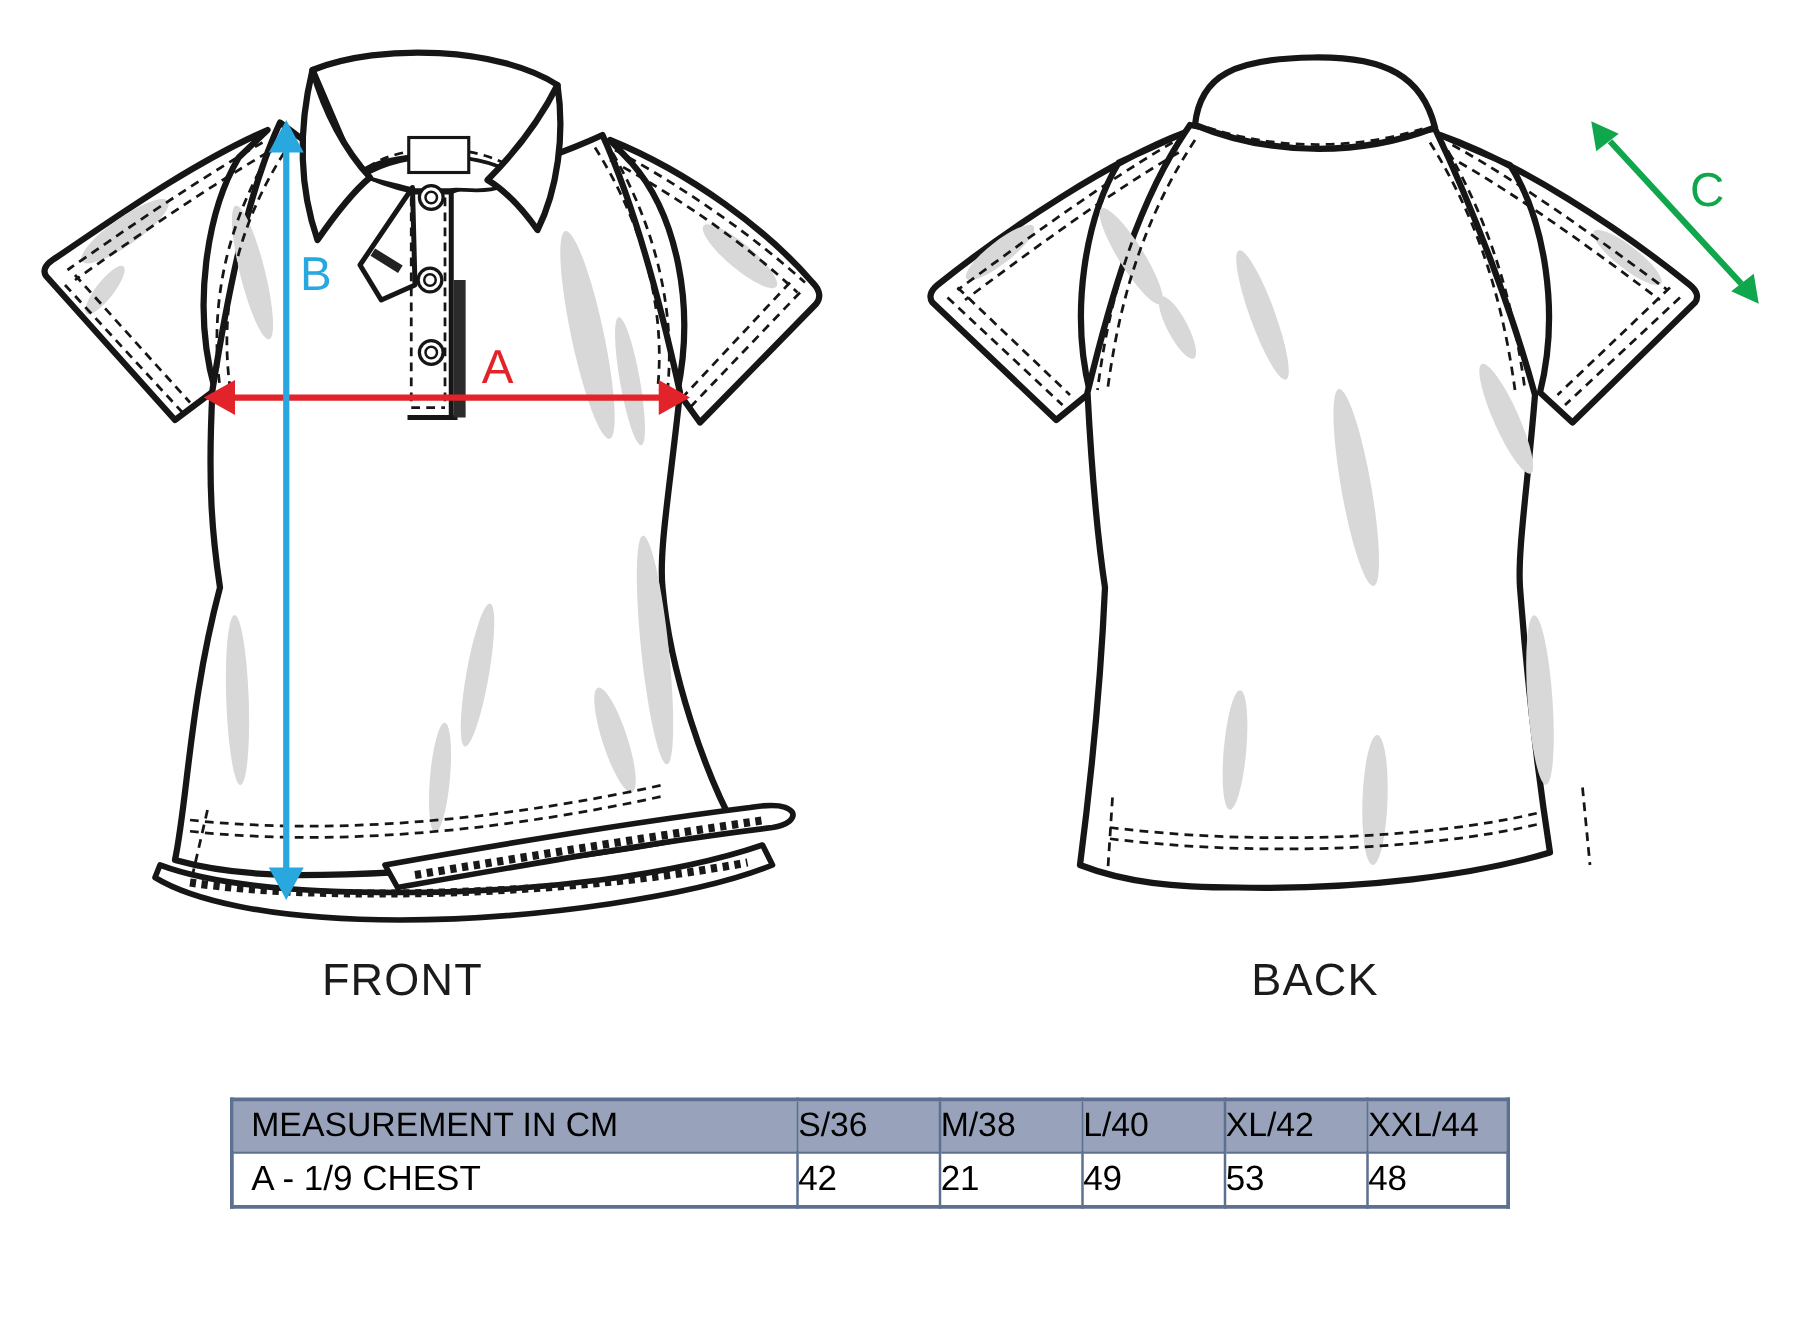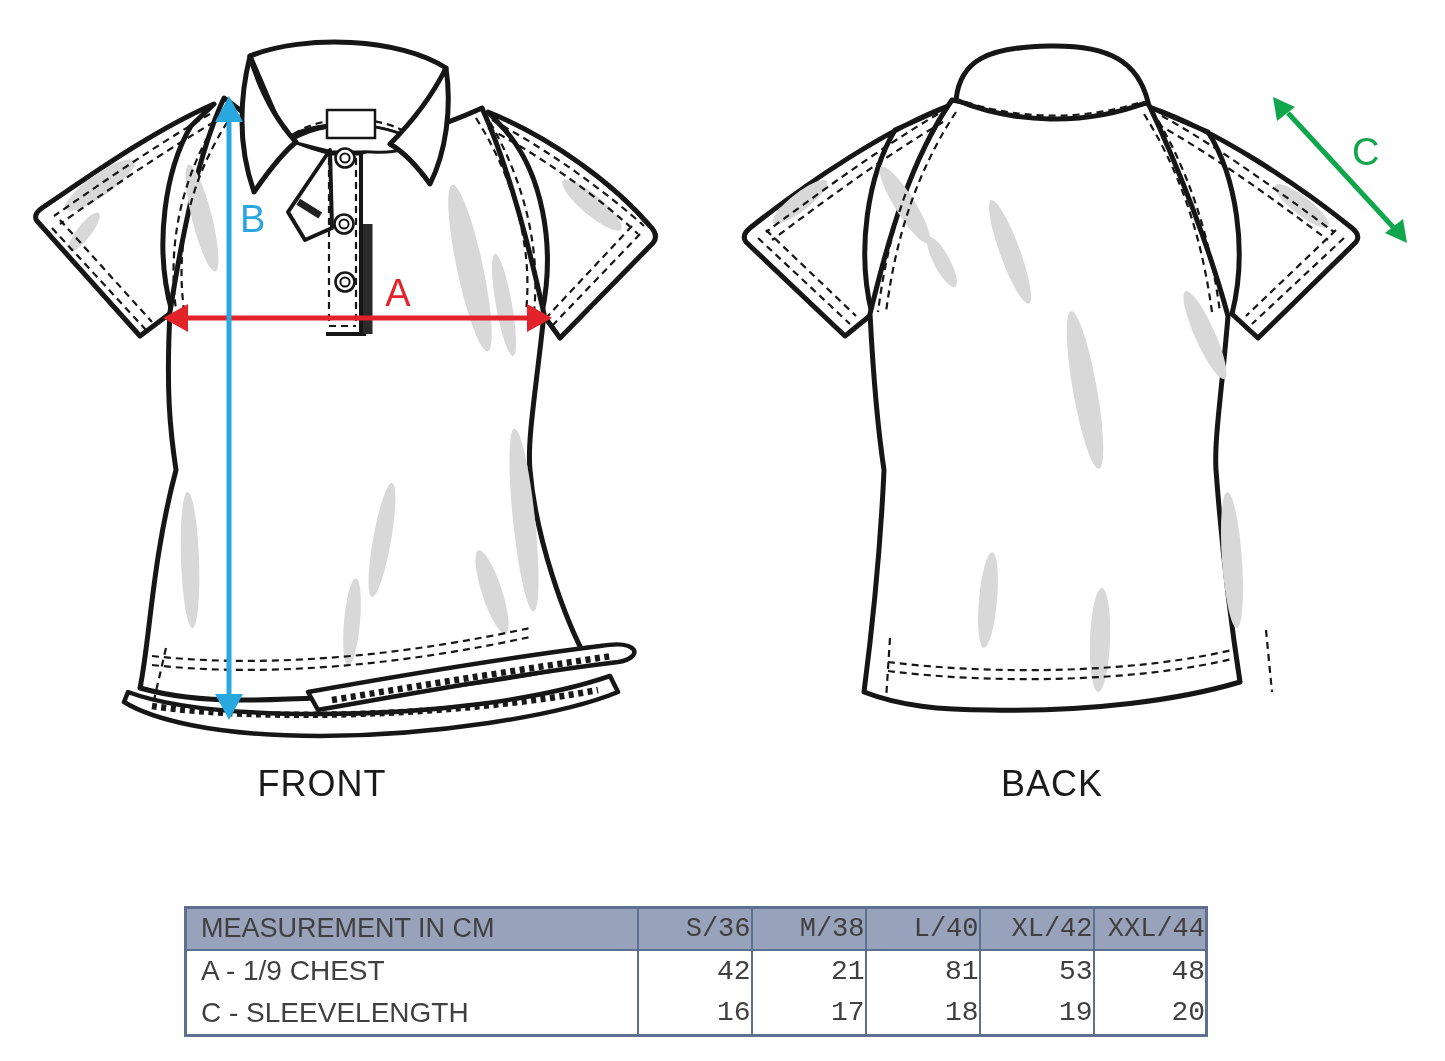--- a/index.html
+++ b/index.html
@@ -9,30 +9,30 @@
   .view-label{font-size:36px;fill:#1b1b1b;letter-spacing:1px;}
   .arrow-label{font-size:38px;font-weight:400;}
   .outline{fill:#ffffff;stroke:#161616;stroke-width:5;stroke-linejoin:round;stroke-linecap:round;}
   .thin{fill:none;stroke:#161616;stroke-width:3;stroke-linejoin:round;}
   .seam{fill:none;stroke:#161616;stroke-width:2.2;stroke-dasharray:7 5;}
   .stitchblock{fill:none;stroke:#191919;stroke-width:6.5;stroke-dasharray:5 4.5;}
   .shade{fill:#d8d8d8;stroke:none;}
   .arrowline{stroke-width:5;fill:none;}
   
   .size-table{position:absolute;left:184px;top:878px;width:1021px;border-collapse:collapse;
-              table-layout:fixed;font-size:28px;color:#404040;margin-top:28px;}
+              table-layout:fixed;font-size:28px;color:#000000;}
   .size-table th,.size-table td{border-left:2px solid #5d7090;border-right:2px solid #5d7090;
               padding:0;font-weight:400;white-space:nowrap;overflow:hidden;}
   .size-table thead tr{height:42px;background:#98a2ba;}
   .size-table thead th{border-bottom:2px solid #5d7090;font-size:27px;}
   .size-table tbody tr{height:42px;}
   .size-table tbody tr.alt{background:#c7cbd8;}
   .size-table tbody tr:last-child{height:44px;}
   .size-table .lbl{text-align:left;padding-left:14px;}
-  .size-table .num{text-align:right;font-family:Liberation Mono, monospace;}
+  .size-table .num{text-align:left;}
   .size-table{border:3px solid #5d7090;}
 </style>
 </head>
 <body>
 
 <div class="canvas">
 
   <svg class="art" width="1445" height="840" viewBox="0 0 1445 840">
     <defs>
       <pattern id="ribV" width="4.5" height="10" patternUnits="userSpaceOnUse">
@@ -211,27 +211,19 @@
         <th class="num">L/40</th>
         <th class="num">XL/42</th>
         <th class="num">XXL/44</th>
       </tr>
     </thead>
     <tbody>
       <tr>
         <td class="lbl">A - 1/9 CHEST</td>
         <td class="num">42</td>
         <td class="num">21</td>
-        <td class="num">81</td>
+        <td class="num">49</td>
         <td class="num">53</td>
         <td class="num">48</td>
-      </tr>
-      <tr>
-        <td class="lbl">C - SLEEVELENGTH</td>
-        <td class="num">16</td>
-        <td class="num">17</td>
-        <td class="num">18</td>
-        <td class="num">19</td>
-        <td class="num">20</td>
       </tr>
     </tbody>
   </table>
 </div>
 
 </body></html>

